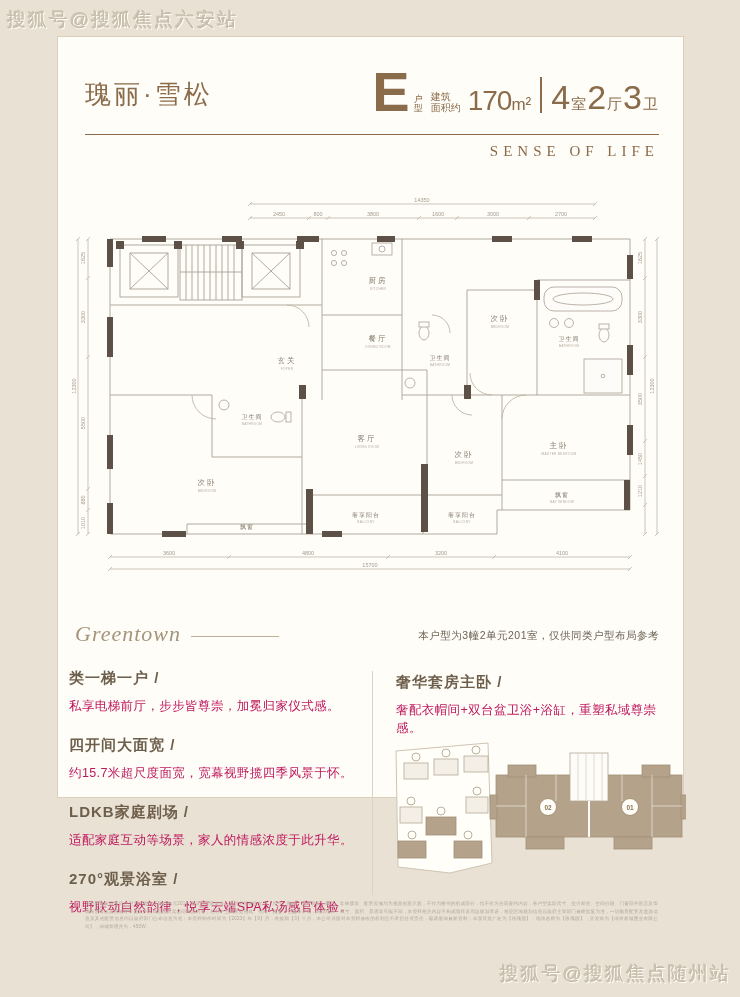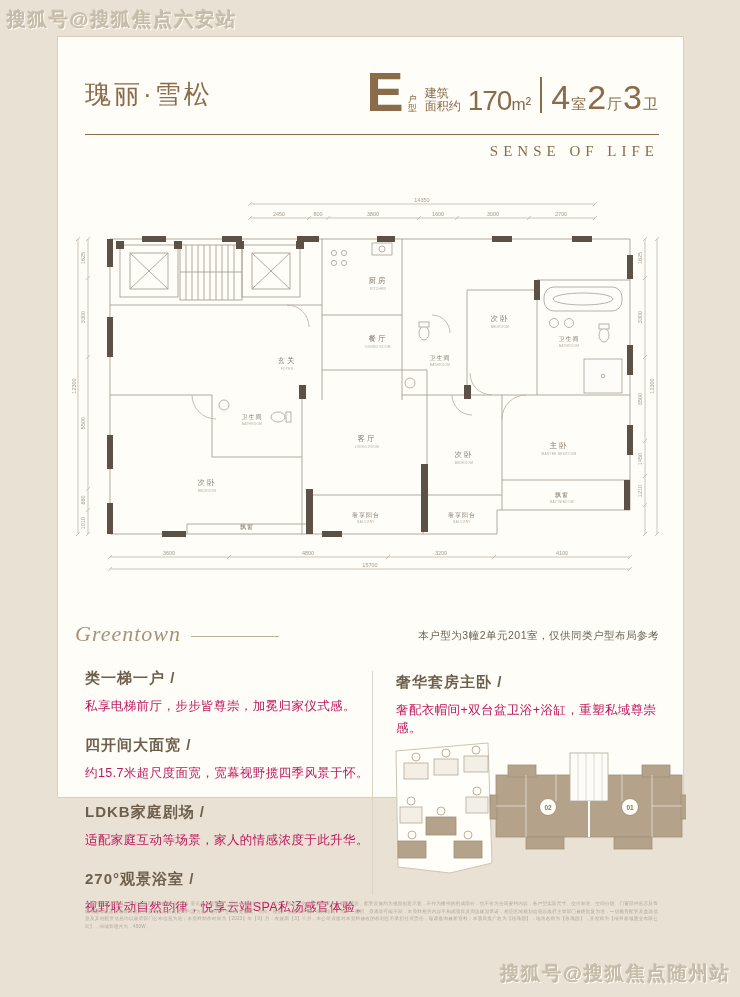--- a/index.html
+++ b/index.html
@@ -3,41 +3,41 @@
 <meta charset="utf-8">
 <style>
   html,body{margin:0;padding:0;}
   body{
     width:740px;height:997px;position:relative;overflow:hidden;
     background:#e9e1d4;
     font-family:"Liberation Sans",sans-serif;
     -webkit-font-smoothing:antialiased;
   }
   .wm{
-    position:absolute;font-weight:700;font-size:19px;letter-spacing:2px;
+    position:absolute;font-weight:400;font-size:19px;letter-spacing:2px;
     color:#c7bcaa;text-shadow:1px 1px 0 #fffdf6,-1px -1px 0 rgba(125,112,90,.28);
     white-space:nowrap;z-index:5;
   }
   .wm-tl{left:7px;top:7px;}
   .wm-br{right:9px;top:961px;}
   .card{
     position:absolute;left:57px;top:36px;width:627px;height:762px;
     background:#fffdf8;border:1px solid #dbcfba;box-sizing:border-box;
   }
   
   .unit-name{
     position:absolute;left:27px;top:40px;margin:0;
     font-size:26px;font-weight:500;letter-spacing:3px;color:#8a6b4a;
   }
   .spec{position:absolute;right:24px;top:30px;white-space:nowrap;color:#8a6b4a;}
   .spec *{color:#8a6b4a;}
   .spec .e{display:inline-block;font-size:56px;font-weight:700;line-height:.9;vertical-align:bottom;}
   .stack{display:inline-block;vertical-align:bottom;margin:0 3px 4px 4px;line-height:1.05;}
   .stack i{display:block;font-style:normal;font-size:9px;letter-spacing:1px;}
-  .stack.tiny i{font-size:12px;letter-spacing:0;font-family:Liberation Mono, monospace;}
+  .stack.tiny i{font-size:10px;letter-spacing:0;}
   .area{display:inline-block;vertical-align:bottom;margin-left:4px;}
   .area b{font-size:28px;font-weight:400;letter-spacing:-1px;}
   .area i{font-style:normal;font-size:17px;}
   .spec .bar{display:inline-block;vertical-align:bottom;width:2px;height:36px;background:#8a6b4a;margin:0 9px 4px 9px;}
   .pair{display:inline-block;vertical-align:bottom;}
   .pair b{font-size:34px;font-weight:500;}
   .pair i{font-style:normal;font-size:15px;margin:0 1px;}
   .rule{position:absolute;left:27px;right:24px;top:97px;border-top:1px solid #8a6b4a;}
   .slogan{
     position:absolute;right:24px;top:106px;
@@ -48,21 +48,21 @@
   .note{
     position:absolute;right:24px;top:592px;font-size:10.5px;color:#6c6254;letter-spacing:.5px;
   }
   .brand{position:absolute;left:17px;top:584px;white-space:nowrap;}
   .brand .script{
     font-family:"Liberation Serif",serif;font-style:italic;font-size:22px;color:#a4947a;letter-spacing:1px;
   }
   .brand .script::first-letter{font-size:34px;}
   .brand .line{display:inline-block;vertical-align:middle;width:88px;height:1px;background:#bdb09a;margin-left:10px;}
   
-  .features{position:absolute;left:27px;top:632px;width:292px;}
+  .features{position:absolute;left:11px;top:632px;width:292px;}
   .feature{margin:0 0 21px 0;}
   .feature h3,.suite h3{
     margin:0 0 9px 0;font-size:15px;font-weight:600;color:#6d5f4b;letter-spacing:1px;
   }
   .feature p,.suite p{margin:0;font-size:12.5px;color:#be185d;letter-spacing:.4px;line-height:1.45;}
   .vdivider{position:absolute;left:314px;top:634px;width:1px;height:224px;background:#ddd3c2;}
   .suite{position:absolute;left:338px;top:636px;width:268px;}
   .site-svg{position:absolute;left:326px;top:700px;}
   .disclaimer{
     position:absolute;left:27px;top:863px;width:573px;margin:0;

